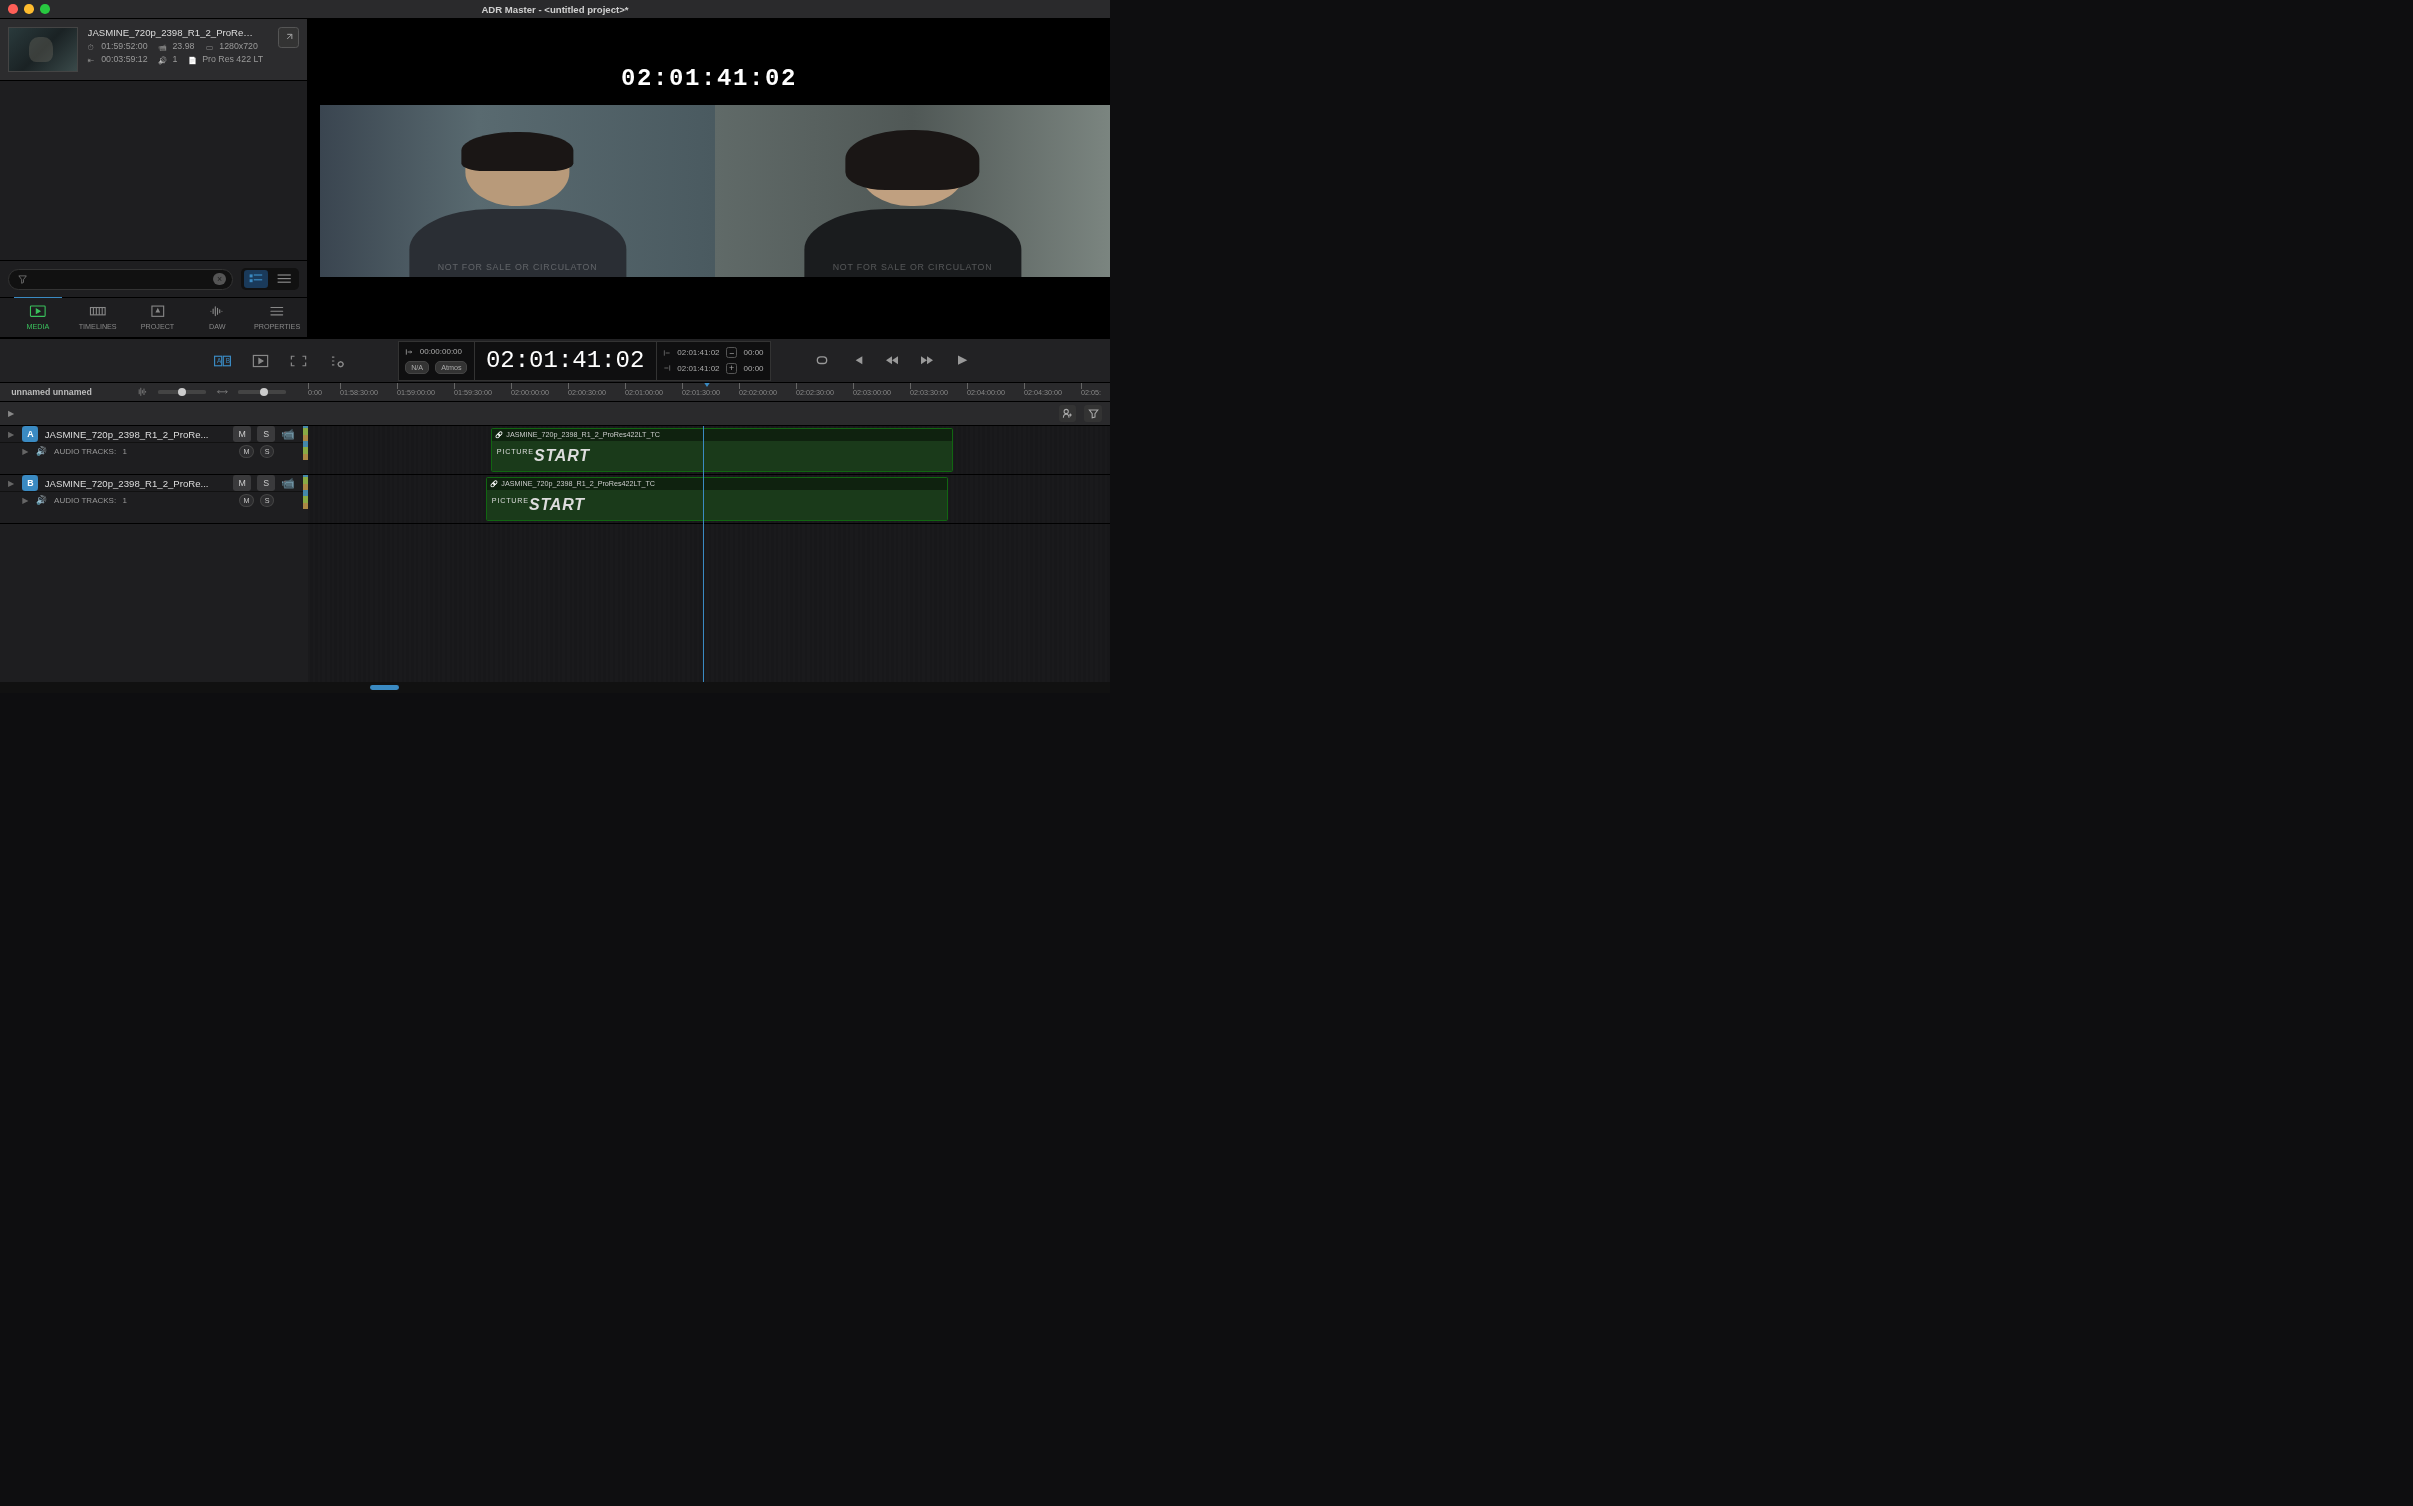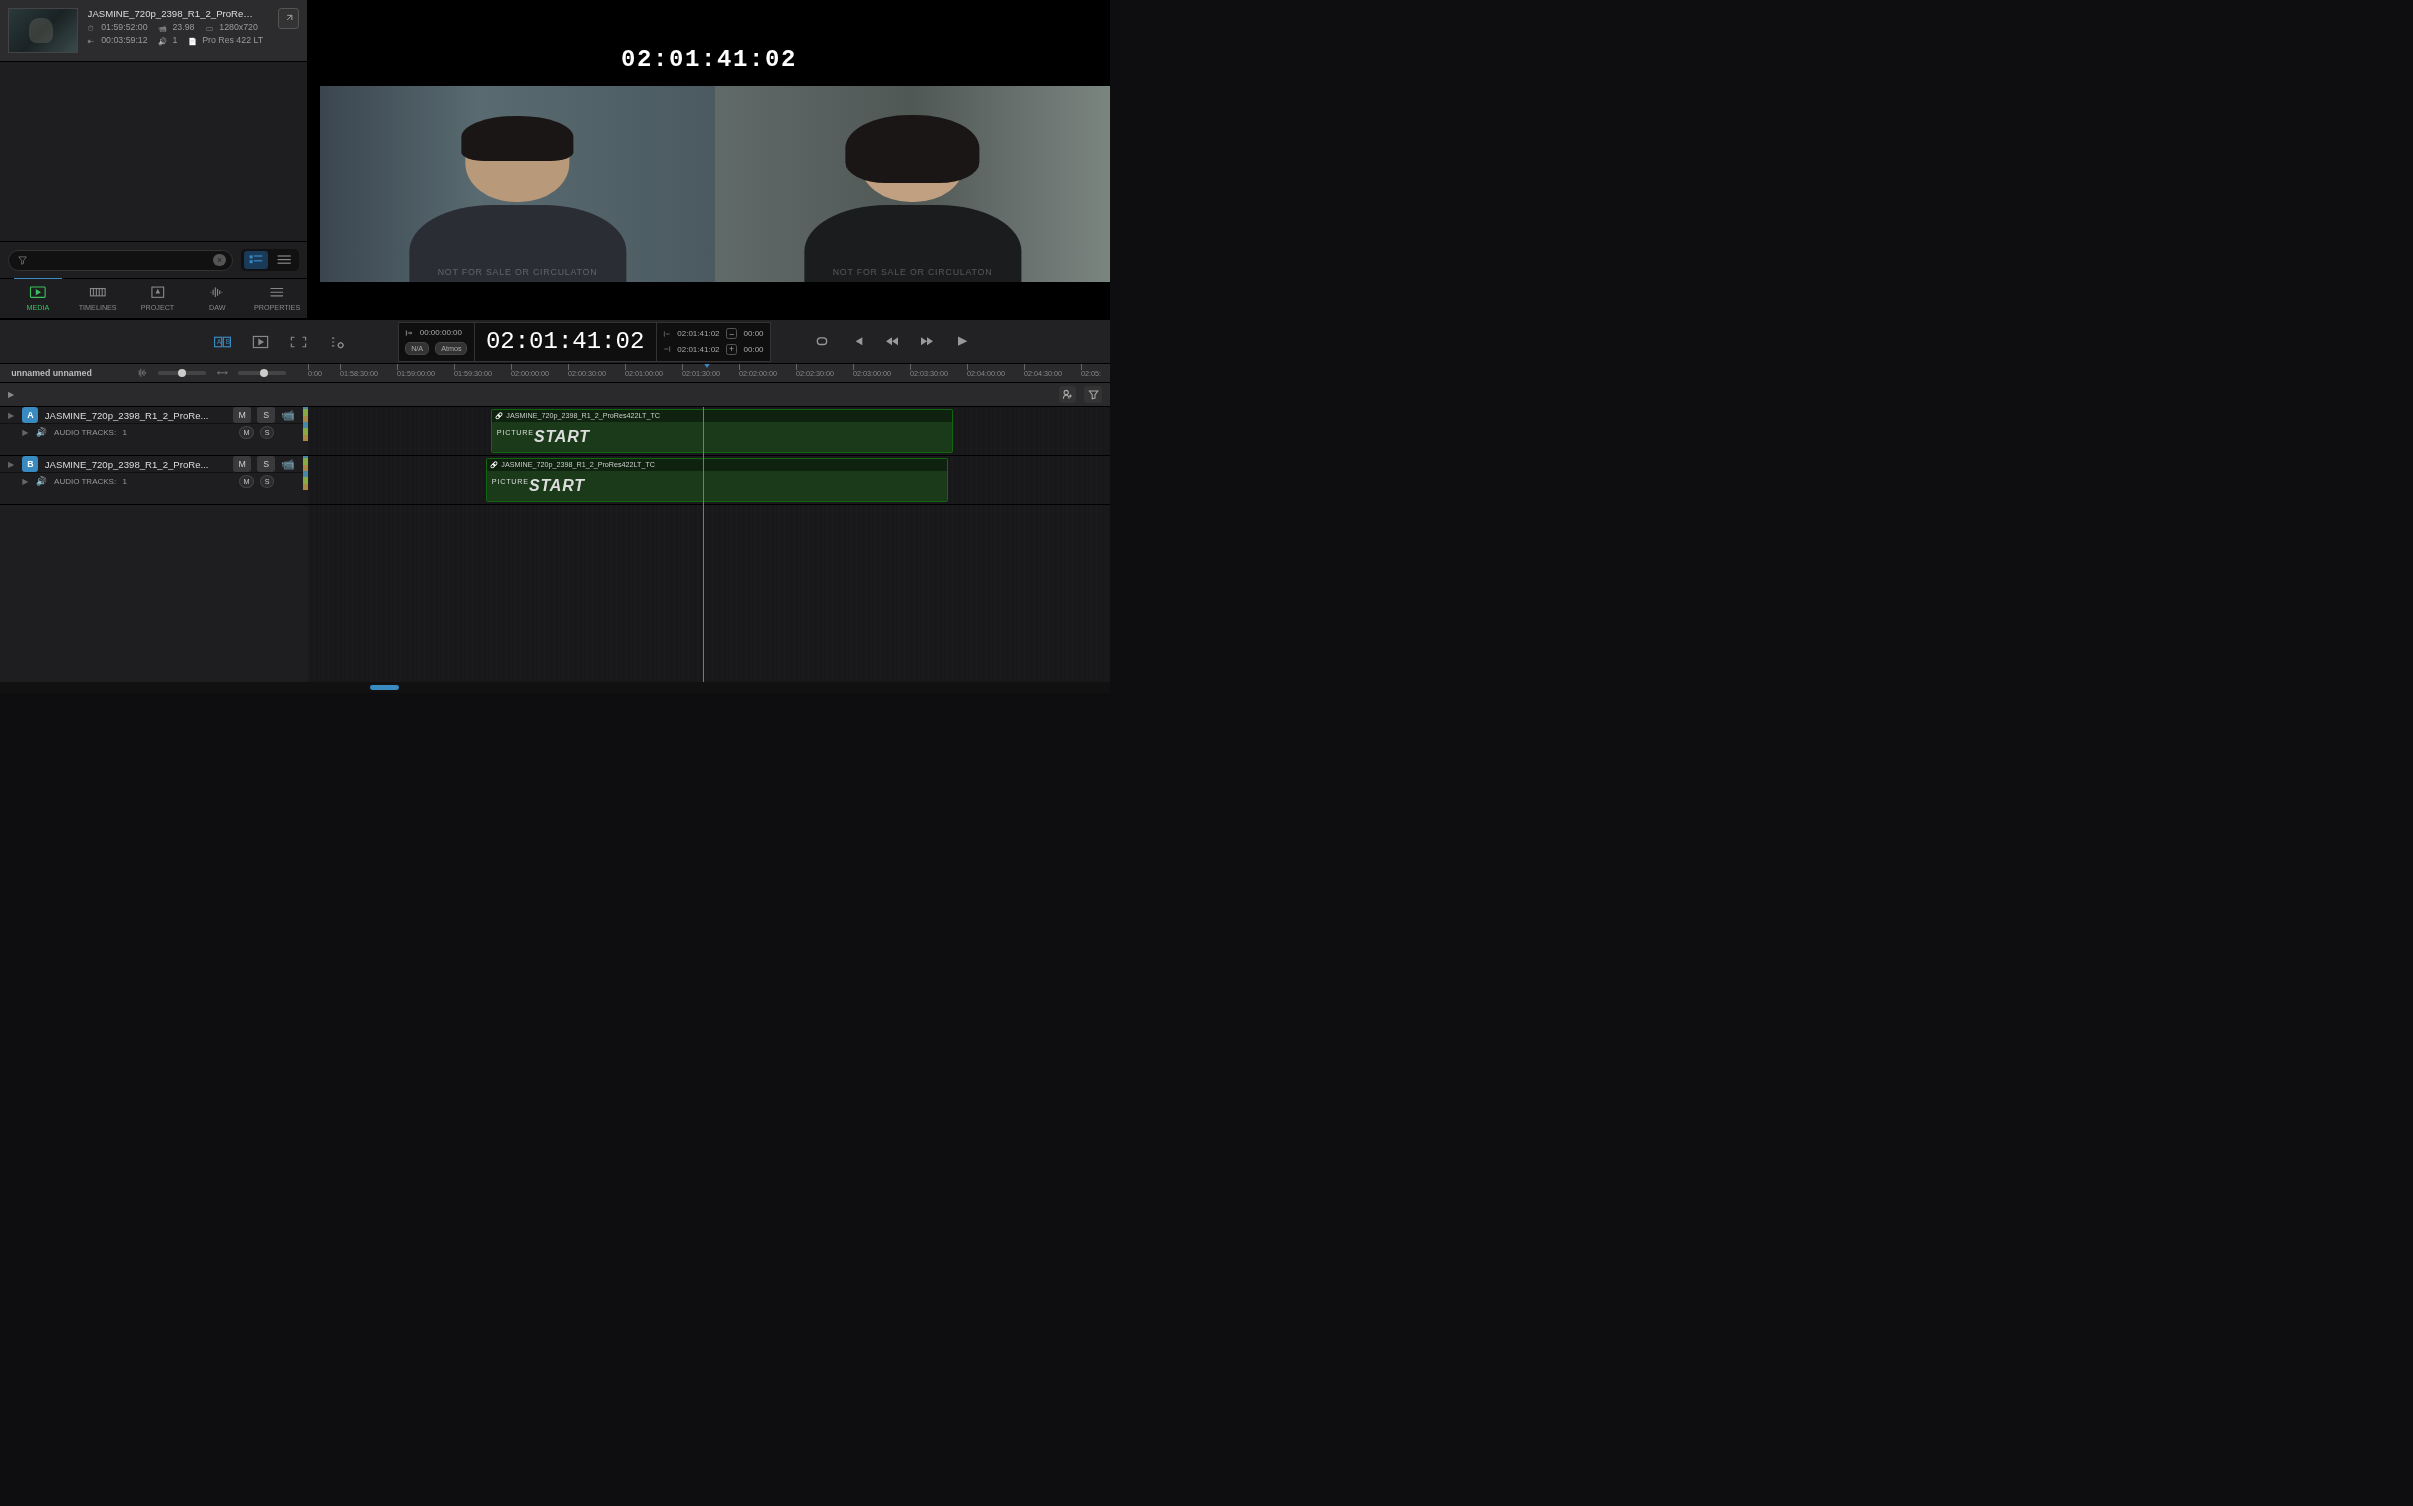--- a/index.html
+++ b/index.html
@@ -146,21 +146,21 @@
   font-size: 24px;
   font-weight: 600;
   color: #fff;
   letter-spacing: 1.6px;
 }
 .video-frame {
   position: absolute;
   top: 86px;
   left: 0;
   right: 0;
-  height: 196px;
+  height: 172px;
   display: flex;
   margin-left: 12px;
 }
 .frame-half {
   flex: 1;
   position: relative;
   background: linear-gradient(90deg, #3a4550 0%, #596a70 40%, #4a5a60 100%);
   overflow: hidden;
 }
 .frame-half.right { background: linear-gradient(90deg, #606a68 0%, #505856 50%, #7b8580 100%); }
@@ -448,20 +448,28 @@
   top: 3.2px;
   background: #3a8ac2;
   border-radius: 2.4px;
 }
 </style>
 </head>
 <body>
 
 <div class="app">
 
+  <div class="titlebar">
+    <div class="traffic">
+      <div class="dot red"></div>
+      <div class="dot yellow"></div>
+      <div class="dot green"></div>
+    </div>
+    <div class="title">ADR Master - &lt;untitled project&gt;*</div>
+  </div>
 
   <div class="top-area">
 
     <div class="left-panel">
 
       <div class="media-item">
         <div class="thumb"></div>
         <div class="media-meta">
           <div class="media-name">JASMINE_720p_2398_R1_2_ProRes422L...</div>
           <div class="meta-row">

